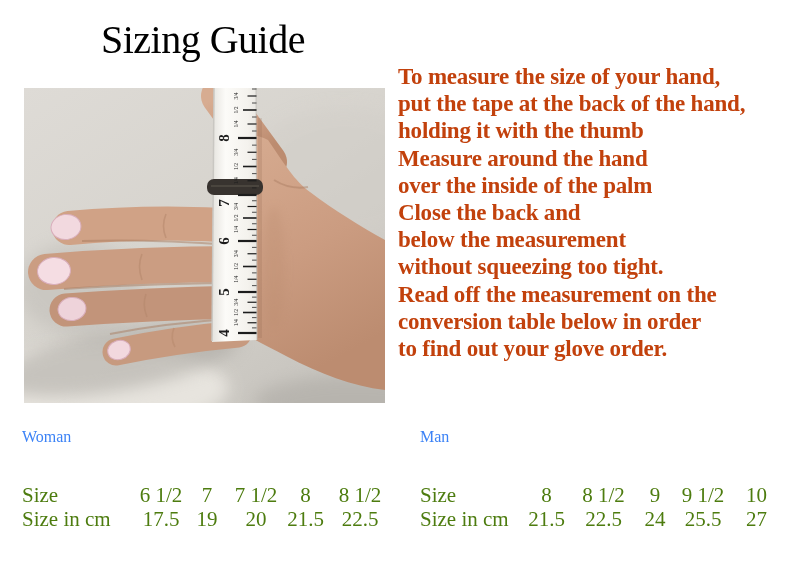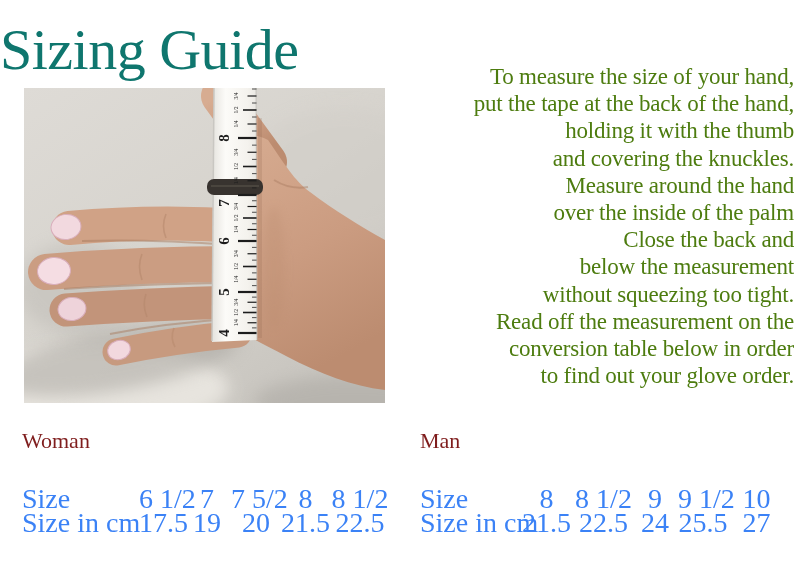--- a/index.html
+++ b/index.html
@@ -3,56 +3,56 @@
 <meta charset="utf-8">
 <style>
   html,body{margin:0;padding:0;}
   body{
     width:794px;height:561px;position:relative;overflow:hidden;
     background:#ffffff;color:#1d1d1d;
     font-family:"Liberation Serif","DejaVu Serif",serif;
   }
   .page-title{
     position:absolute;left:0;top:16px;width:406px;
-    font-size:58px;letter-spacing:-0.5px;color:#0f766e;
+    text-align:center;font-size:40px;letter-spacing:-0.5px;color:#000000;
   }
   .instructions{
     position:absolute;left:398px;top:63px;width:396px;
-    text-align:right;font-size:23px;line-height:27.2px;color:#4d7c0f;
+    text-align:left;font-size:23px;line-height:27.2px;color:#c2410c;
     letter-spacing:-0.2px;
+    font-weight:bold;
   }
   .iline{white-space:nowrap;}
   .photo{
     position:absolute;left:24px;top:88px;width:361px;height:315px;
   }
   .photo svg{display:block;}
   .section-label{
-    position:absolute;top:428px;font-size:22px;color:#7f1d1d;
+    position:absolute;top:428px;font-size:16px;color:#3b82f6;
   }
   .section-label.woman{left:22px;}
   .section-label.man{left:420px;}
-  .size-table{position:absolute;top:483px;font-size:28px;color:#3b82f6;}
+  .size-table{position:absolute;top:483px;font-size:21px;color:#4d7c0f;}
   .size-table.woman-table{left:22px;width:372px;}
   .size-table.man-table{left:420px;width:368px;}
   .trow{display:grid;height:23.5px;align-items:baseline;}
   .woman-table .trow{grid-template-columns:117px 44px 48px 50px 49px 60px;}
   .man-table .trow{grid-template-columns:98px 57px 57px 46px 50px 57px;}
   .tlabel{text-align:left;white-space:nowrap;}
   .tcell{text-align:center;white-space:nowrap;}
 </style>
 </head>
 <body>
 
 <div class="page-title">Sizing Guide</div>
 
 <div class="instructions">
     <div class="iline">To measure the size of your hand,</div>
     <div class="iline">put the tape at the back of the hand,</div>
     <div class="iline">holding it with the thumb</div>
-    <div class="iline">and covering the knuckles.</div>
     <div class="iline">Measure around the hand</div>
     <div class="iline">over the inside of the palm</div>
     <div class="iline">Close the back and</div>
     <div class="iline">below the measurement</div>
     <div class="iline">without squeezing too tight.</div>
     <div class="iline">Read off the measurement on the</div>
     <div class="iline">conversion table below in order</div>
     <div class="iline">to find out your glove order.</div>
   </div>
 
@@ -206,21 +206,21 @@
 </div>
 
 <div class="section-label woman">Woman</div>
 <div class="section-label man">Man</div>
 
 <div class="size-table woman-table">
     <div class="trow">
       <div class="tlabel">Size</div>
       <div class="tcell">6 1/2</div>
       <div class="tcell">7</div>
-      <div class="tcell">7 5/2</div>
+      <div class="tcell">7 1/2</div>
       <div class="tcell">8</div>
       <div class="tcell">8 1/2</div>
     </div>
     <div class="trow">
       <div class="tlabel">Size in cm</div>
       <div class="tcell">17.5</div>
       <div class="tcell">19</div>
       <div class="tcell">20</div>
       <div class="tcell">21.5</div>
       <div class="tcell">22.5</div>

